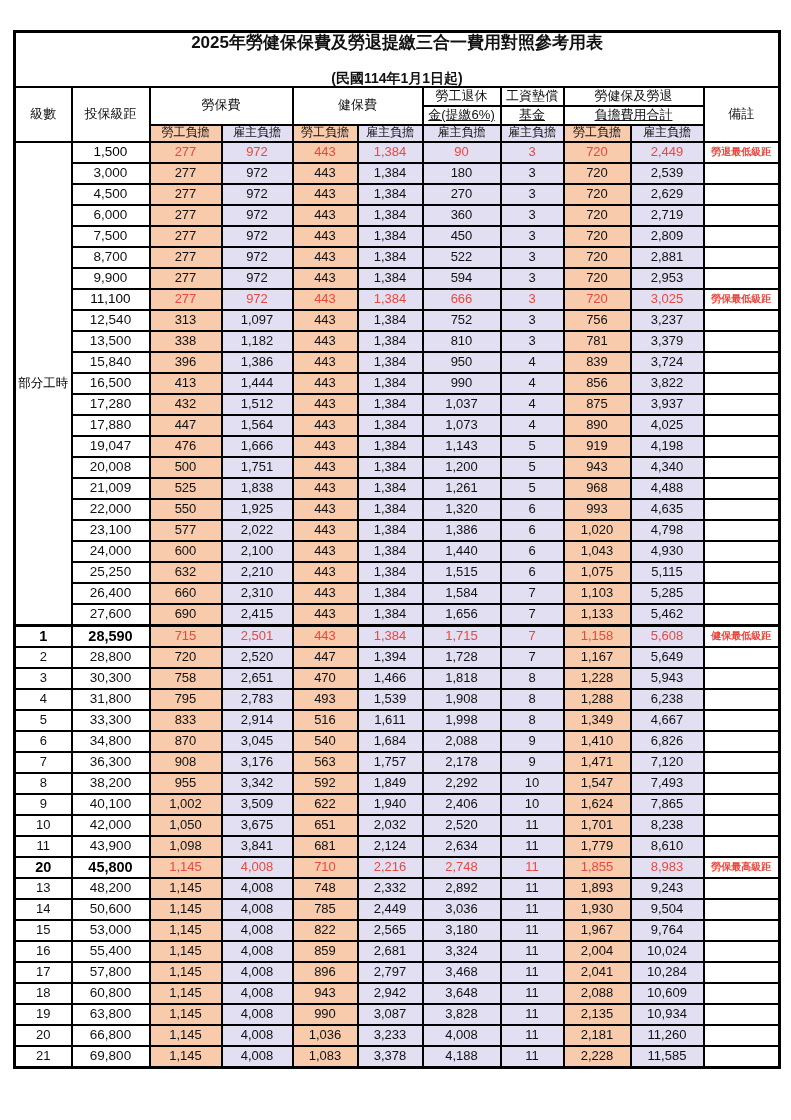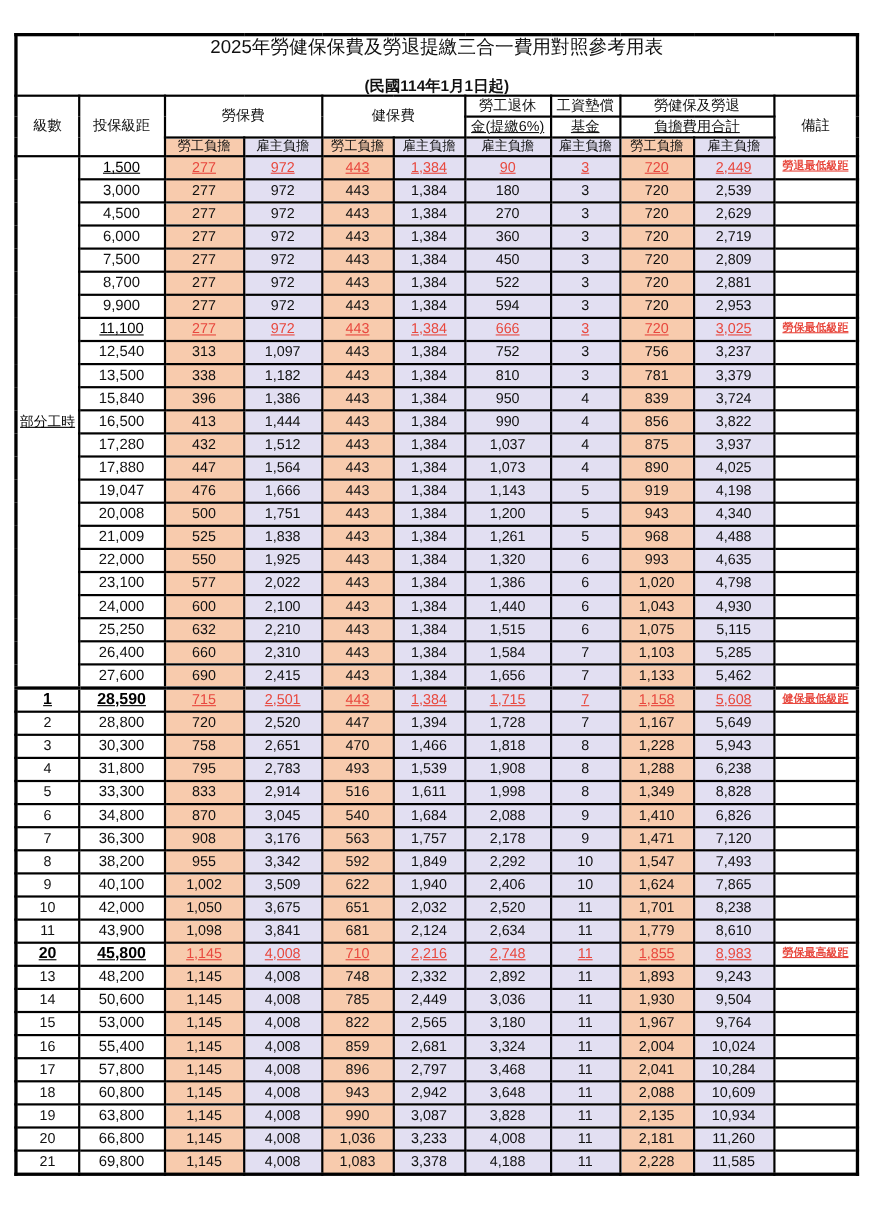--- a/index.html
+++ b/index.html
@@ -13,36 +13,36 @@
     border:3px solid #000;
   }
   td,th {
     border:2px solid #000; padding:0; margin:0;
     text-align:center; vertical-align:middle;
     white-space:nowrap; overflow:hidden; line-height:1.15;
     font-weight:normal;
   }
   
   th.titlecell { height:50px; background:#fff; }
-  .title-line1 { font-size:17px; font-weight:normal; }
+  .title-line1 { font-size:17px; font-weight:bold; }
   .title-line2 { font-size:14px; font-weight:bold; margin-top:17px; }
   
   tr.hdrA td, tr.hdrA th { height:17px; font-size:13px; }
   tr.hdrB td, tr.hdrB th { height:17px; font-size:13px;text-decoration:underline; }
   tr.hdrC td, tr.hdrC th { height:15px; font-size:12px; }
   th.group { font-size:13px; }
   
   .c-emp { background:#F8CBAD; }
   .c-er  { background:#E2DFF2; }
   
   tbody td { height:19px; font-size:13px; }
   td.cell-insured-bracket { font-size:13.5px; }
   td.cell-part-time-label { background:#fff; font-size:12.5px; color:#222; }
   td.cell-note { font-size:10px; color:#E8483E; font-weight:bold; background:#fff; }
-  tr.hl td { color:#E8483E;text-decoration:underline; }
+  tr.hl td { color:#E8483E; }
   tr.hl td.cell-level, tr.hl td.cell-insured-bracket, tr.hl td.cell-part-time-label { color:#000; }
   tr.hl.bold-edge td.cell-level, tr.hl.bold-edge td.cell-insured-bracket { font-weight:bold; font-size:14.5px; }
   tr.section-top td { border-top:3px solid #000; }
 </style>
 </head>
 <body>
 
 <div class="page">
   <table class="main">
     <colgroup>
@@ -424,21 +424,21 @@
         <tr>
           <td class="cell-level">5</td>
           <td class="cell-insured-bracket ">33,300</td>
           <td class="c-emp">833</td>
           <td class="c-er">2,914</td>
           <td class="c-emp">516</td>
           <td class="c-er">1,611</td>
           <td class="c-er">1,998</td>
           <td class="c-er">8</td>
           <td class="c-emp">1,349</td>
-          <td class="c-er">8,828</td>
+          <td class="c-er">4,667</td>
           <td class="cell-note "></td>
         </tr>
         <tr>
           <td class="cell-level">6</td>
           <td class="cell-insured-bracket ">34,800</td>
           <td class="c-emp">870</td>
           <td class="c-er">3,045</td>
           <td class="c-emp">540</td>
           <td class="c-er">1,684</td>
           <td class="c-er">2,088</td>

